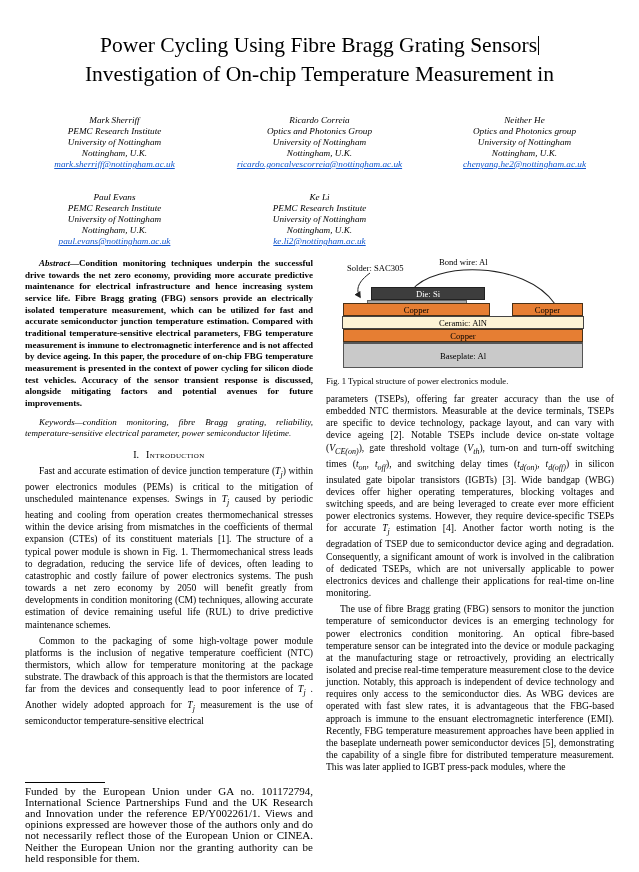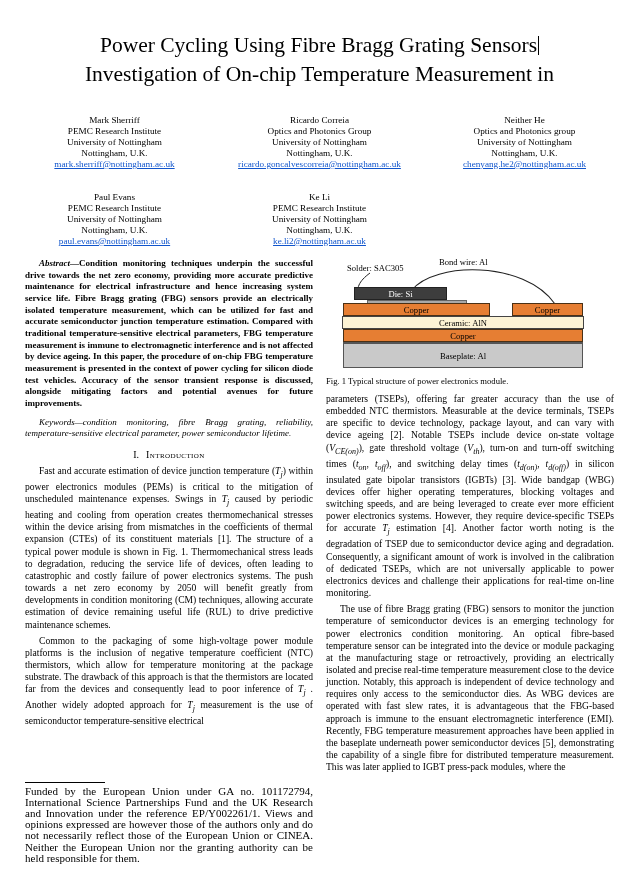--- a/index.html
+++ b/index.html
@@ -2,21 +2,21 @@
 <html><head>
 <meta charset="utf-8">
 <style>
   html,body{margin:0;padding:0;background:#e8e8e8;}
   .page{position:relative;width:639px;height:872px;background:#ffffff;margin:0 auto;
         font-family:"Liberation Serif","DejaVu Serif",serif;color:#000;overflow:hidden;}
   
   .title{margin-top:31px;text-align:center;font-size:21.5px;line-height:29px;}
   .cursor{display:inline-block;width:1px;height:19px;background:#000;vertical-align:-3px;margin-left:1px;}
   
-  .authors{display:grid;grid-template-columns:1fr 1fr 1fr;margin-top:26px;padding:0 12px;}
+  .authors{display:grid;grid-template-columns:1fr 1fr 1fr;margin-top:26px;padding:0 12px;font-style:italic;}
   .authors.row2{margin-top:22px;}
   .author{text-align:center;font-size:9.2px;line-height:11px;}
   .author .email{color:#1155CC;text-decoration:underline;cursor:pointer;}
   
   .cols{display:flex;gap:13px;padding:0 25px;margin-top:11px;height:606px;}
   .col{width:288px;display:flex;flex-direction:column;}
   .body-t{font-size:9.6px;line-height:12.15px;text-align:justify;}
   .abs{font-size:9px;line-height:11.65px;font-weight:bold;text-align:justify;text-indent:14px;margin:0;}
   .abs .lead{font-style:italic;}
   .kw{font-size:9px;line-height:11.65px;font-weight:normal;font-style:italic;text-align:justify;text-indent:14px;margin:7px 0 0 0;}
@@ -111,21 +111,21 @@
         <svg width="288" height="112">
           <defs>
             <marker id="ah" markerWidth="7" markerHeight="7" refX="5" refY="3.5" orient="auto">
               <path d="M0,0 L6.5,3.5 L0,7 z" fill="#222"></path>
             </marker>
           </defs>
           <path d="M86,32 C108,4 198,2 229,46" stroke="#222" stroke-width="1.1" fill="none"></path>
           <path d="M44,15 C33,23 29,31 34,39" stroke="#222" stroke-width="1" fill="none" marker-end="url(#ah)"></path>
         </svg>
 
-        <div class="layer" style="left:28px;top:29px;width:93px;height:13px;background:#3D3D3D;border-color:#222;color:#fff;">
+        <div class="layer" style="left:45px;top:29px;width:114px;height:13px;background:#3D3D3D;border-color:#222;color:#fff;">
             <span>Die: Si</span>
           </div>
         <div class="layer" style="left:41px;top:42px;width:100px;height:4px;background:#A9A9A9;border-color:#666;"></div>
         <div class="layer" style="left:17px;top:45px;width:147px;height:13px;background:#E67E33;">
             <span>Copper</span>
           </div>
         <div class="layer" style="left:186px;top:45px;width:71px;height:13px;background:#E67E33;">
             <span>Copper</span>
           </div>
         <div class="layer" style="left:16px;top:58px;width:242px;height:13px;background:#FCF3D5;border-color:#444;">

